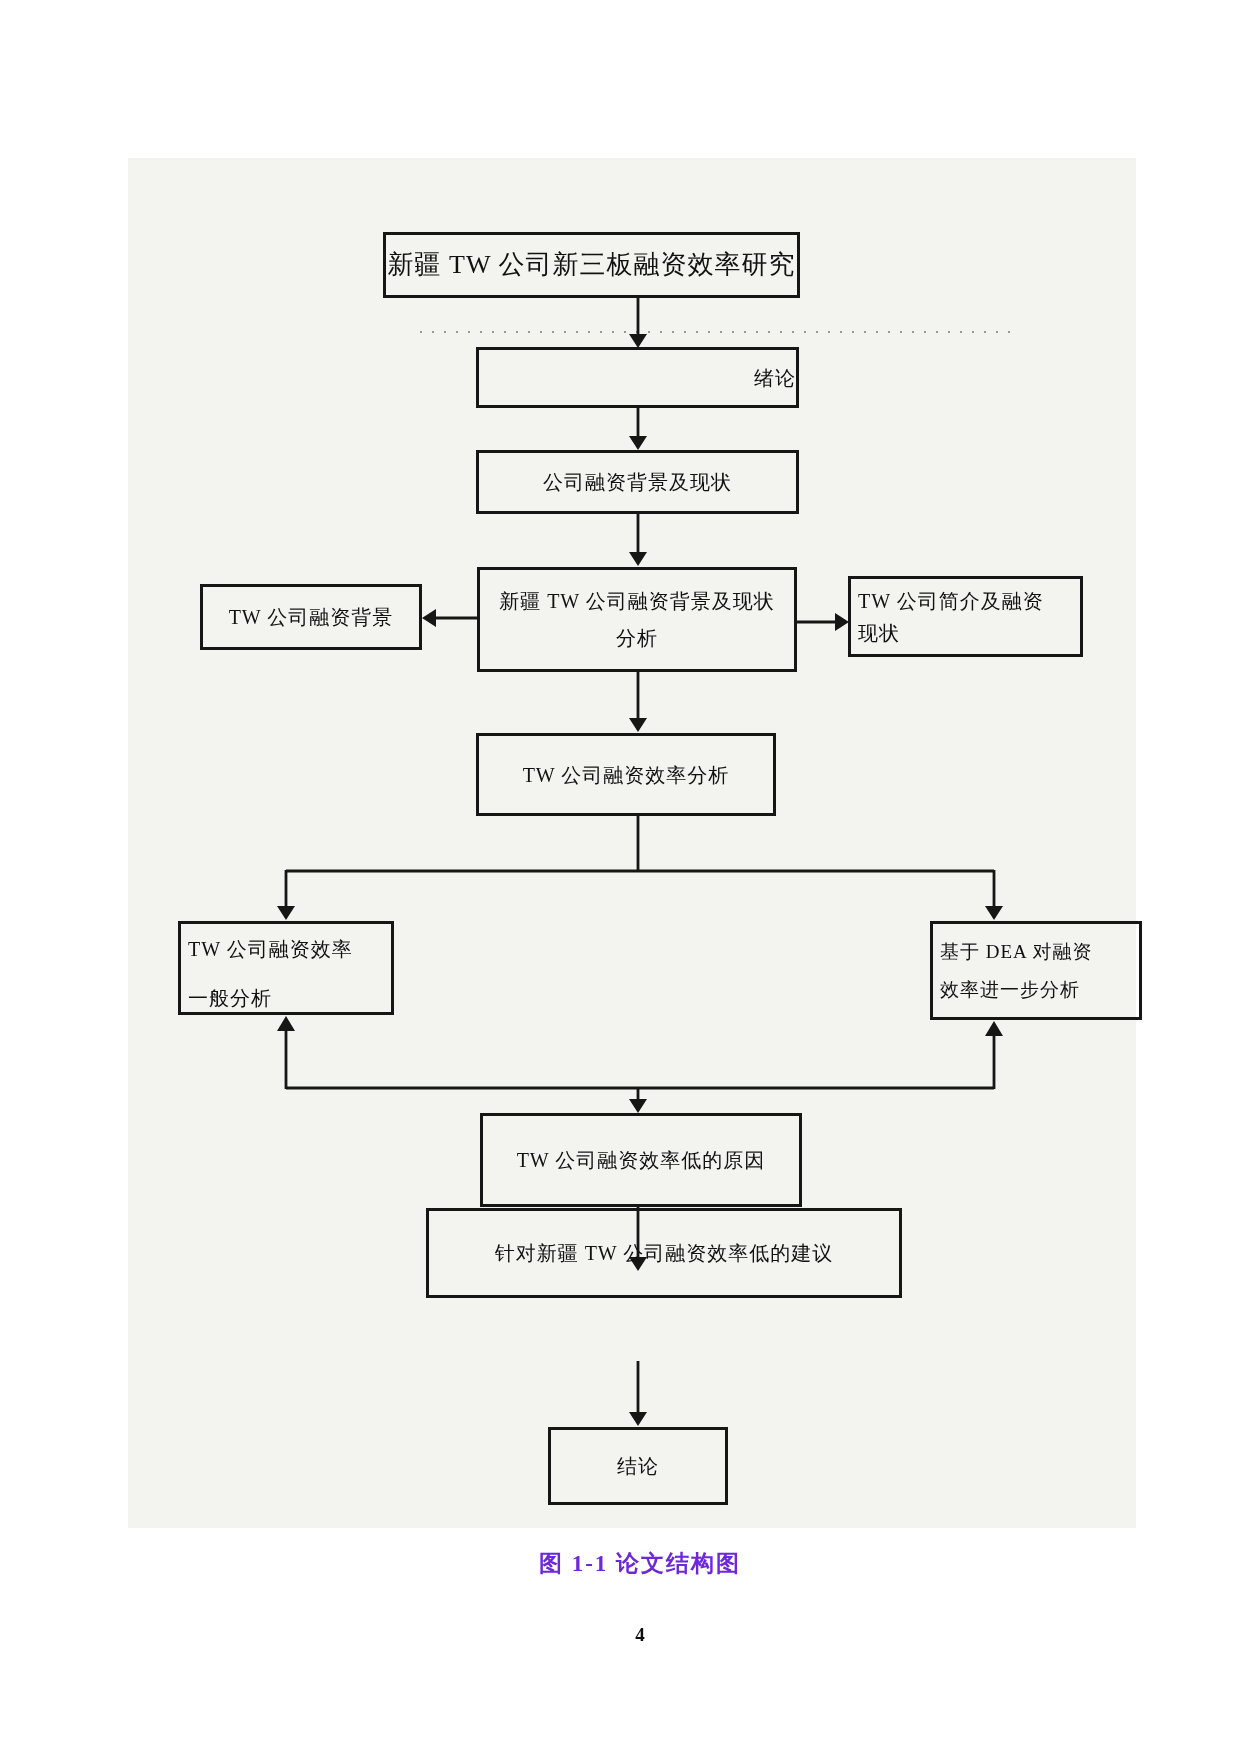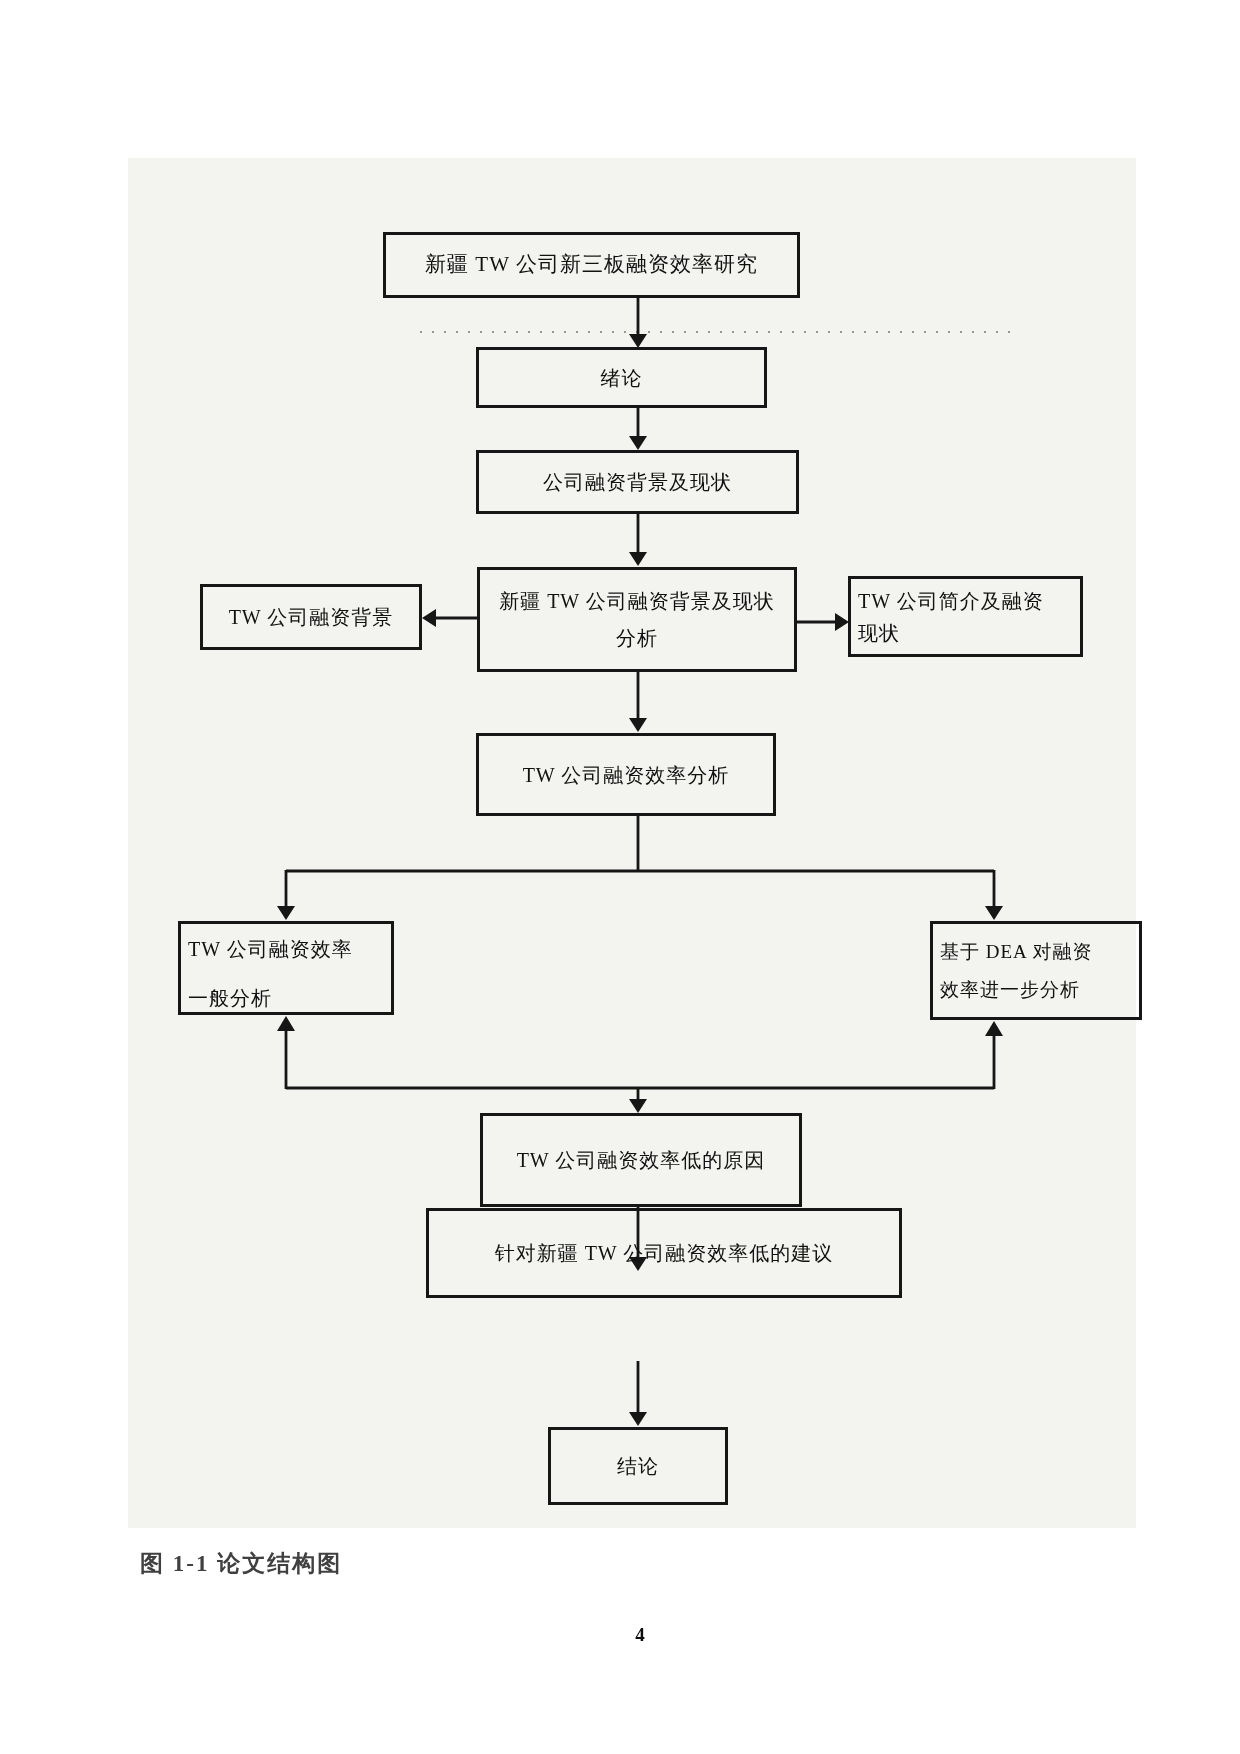--- a/index.html
+++ b/index.html
@@ -49,46 +49,46 @@
   .node .ln {
     display: block;
     line-height: 1.7;
     white-space: nowrap;
   }
   .node.align-left {
     align-items: flex-start;
     text-align: left;
     padding-left: 7px;
   }
-  #n-title   { left: 383px; top: 232px; width: 417px; height: 66px; font-size: 21px; }
-  #n-intro   { left: 476px; top: 347px; width: 291px; height: 61px; }
+  #n-title   { left: 383px; top: 232px; width: 417px; height: 66px; font-size: 26px; }
+  #n-intro   { left: 476px; top: 347px; width: 323px; height: 61px; align-items: flex-end; }
   #n-theory  { left: 476px; top: 450px; width: 323px; height: 64px; }
   #n-bg      { left: 477px; top: 567px; width: 320px; height: 105px; }
   #n-bg .ln  { line-height: 1.85; }
   #n-leftbg  { left: 200px; top: 584px; width: 222px; height: 66px; }
   #n-profile { left: 848px; top: 576px; width: 235px; height: 81px; }
   #n-profile .ln { line-height: 1.6; }
   #n-eff     { left: 476px; top: 733px; width: 300px; height: 83px; }
   #n-general { left: 178px; top: 921px; width: 216px; height: 94px; }
   #n-general .ln { line-height: 1.9; margin-top: 11px; }
   #n-dea     { left: 930px; top: 921px; width: 212px; height: 99px; font-size: 19px; }
   #n-dea .ln { line-height: 1.95; }
   #n-reason  { left: 480px; top: 1113px; width: 322px; height: 94px; }
   #n-sugg    { left: 426px; top: 1208px; width: 476px; height: 90px; }
   #n-concl   { left: 548px; top: 1427px; width: 180px; height: 78px; }
   .figure-caption {
     position: absolute;
     left: 140px;
     top: 1548px;
     width: 1000px;
-    text-align: left;
+    text-align: center;
     font-weight: bold;
     font-size: 23px;
     letter-spacing: 2px;
-    color: #404040;
+    color: #6d28d9;
   }
   .page-number {
     position: absolute;
     left: 140px;
     top: 1624px;
     width: 1000px;
     text-align: center;
     font-weight: bold;
     font-size: 19px;
     color: #0d0d0d;

